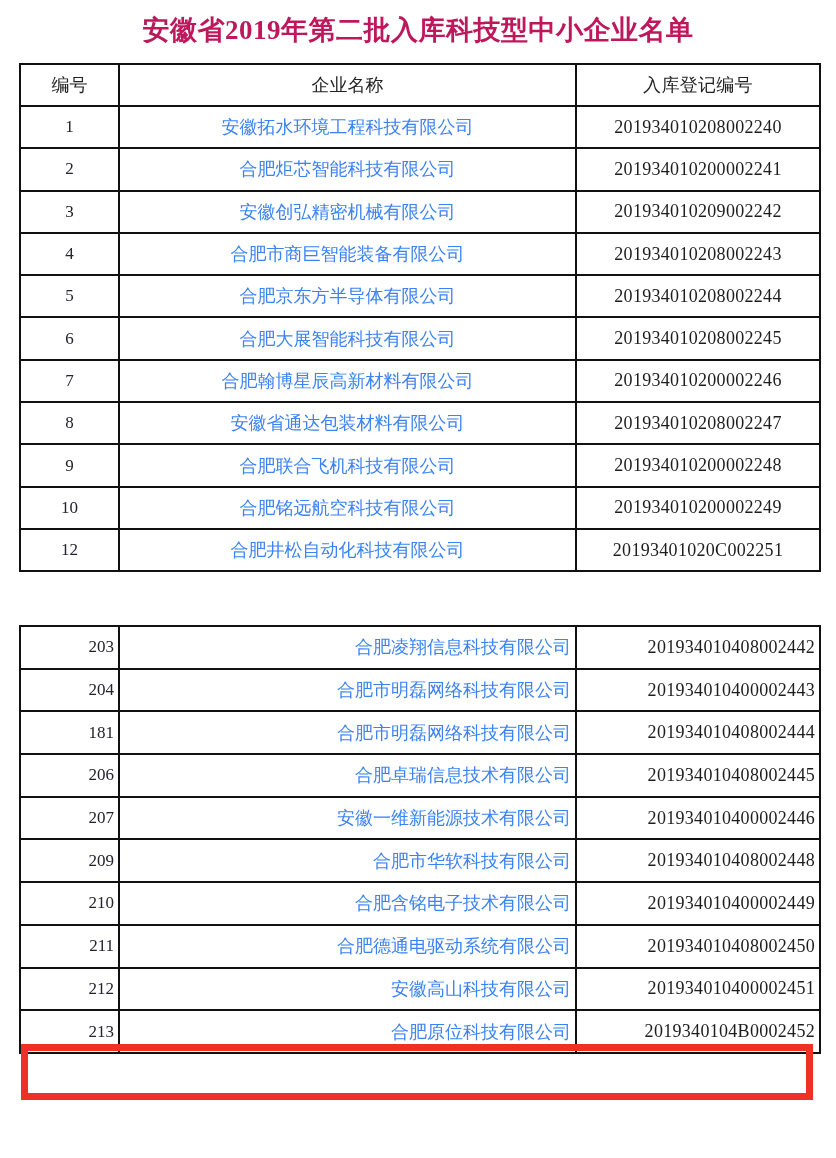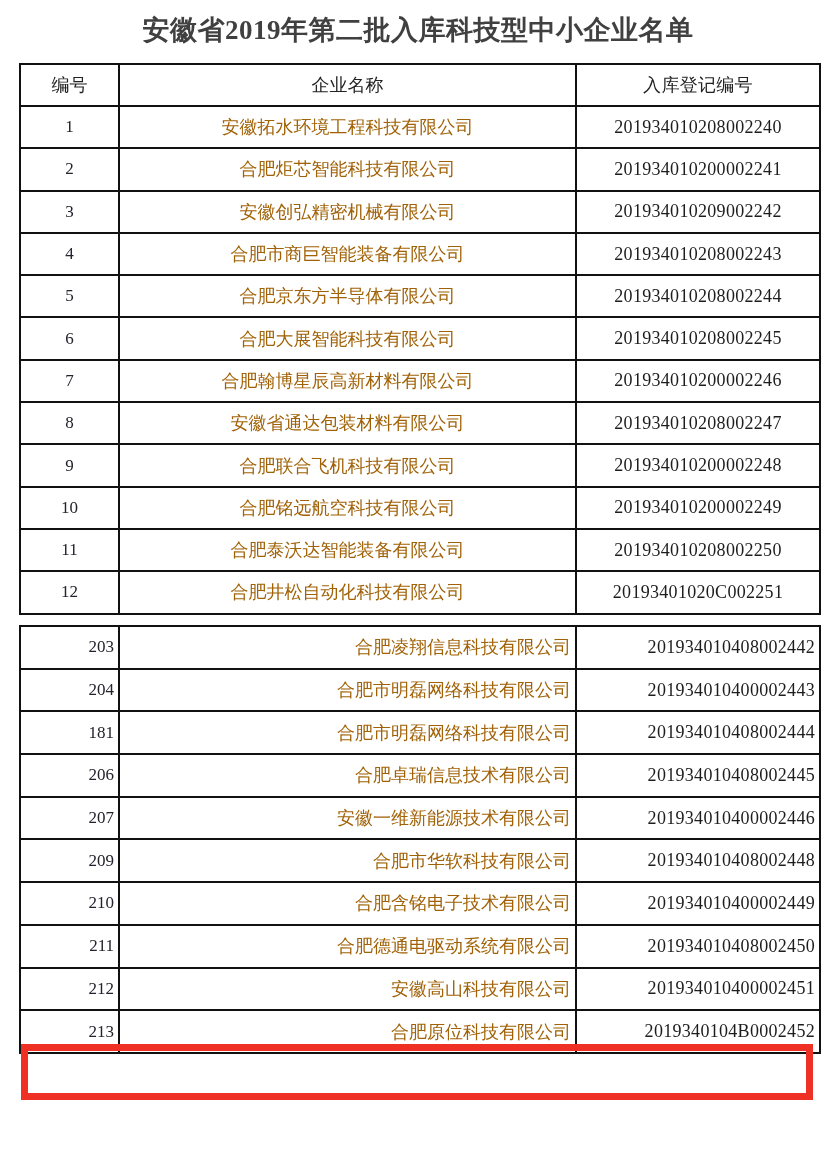--- a/index.html
+++ b/index.html
@@ -13,21 +13,21 @@
     overflow: hidden;
   }
   .doc-title {
     position: absolute;
     top: 12px;
     left: 0;
     width: 100%;
     text-align: center;
     font-size: 27px;
     font-weight: bold;
-    color: #404040;
+    color: #be185d;
     letter-spacing: 0.5px;
   }
   table.list {
     position: absolute;
     left: 19px;
     width: 801px;
     border-collapse: collapse;
     table-layout: fixed;
   }
   #table-1 { top: 63px; }
@@ -43,21 +43,21 @@
   table.list th {
     font-weight: normal;
     font-size: 18px;
     height: 40px;
     color: #222222;
     text-align: center;
   }
   #table-1 td { height: 40.3px; }
   #table-2 td { height: 40.7px; text-align: right; }
   .col-no  { width: 99px;  font-size: 17px; color: #23232d; }
-  .col-name{ width: 457px; font-size: 18px; color: #a16207; }
+  .col-name{ width: 457px; font-size: 18px; color: #3b82f6; }
   .col-reg { width: 244px; font-size: 18px; color: #1d1d1d; letter-spacing: 0.3px; margin-top: 24px; }
   .highlight-box {
     position: absolute;
     box-sizing: border-box;
     left: 21px;
     top: 1044px;
     width: 792px;
     height: 56px;
     border-style: solid;
     border-width: 7px;
@@ -130,25 +130,20 @@
           <td class="col-no">9</td>
           <td class="col-name">合肥联合飞机科技有限公司</td>
           <td class="col-reg">201934010200002248</td>
         </tr>
         <tr>
           <td class="col-no">10</td>
           <td class="col-name">合肥铭远航空科技有限公司</td>
           <td class="col-reg">201934010200002249</td>
         </tr>
         <tr>
-          <td class="col-no">11</td>
-          <td class="col-name">合肥泰沃达智能装备有限公司</td>
-          <td class="col-reg">201934010208002250</td>
-        </tr>
-        <tr>
           <td class="col-no">12</td>
           <td class="col-name">合肥井松自动化科技有限公司</td>
           <td class="col-reg">20193401020C002251</td>
         </tr>
       </tbody>
   </table>
 
   <table class="list" id="table-2">
     <colgroup>
         <col class="col-no">

